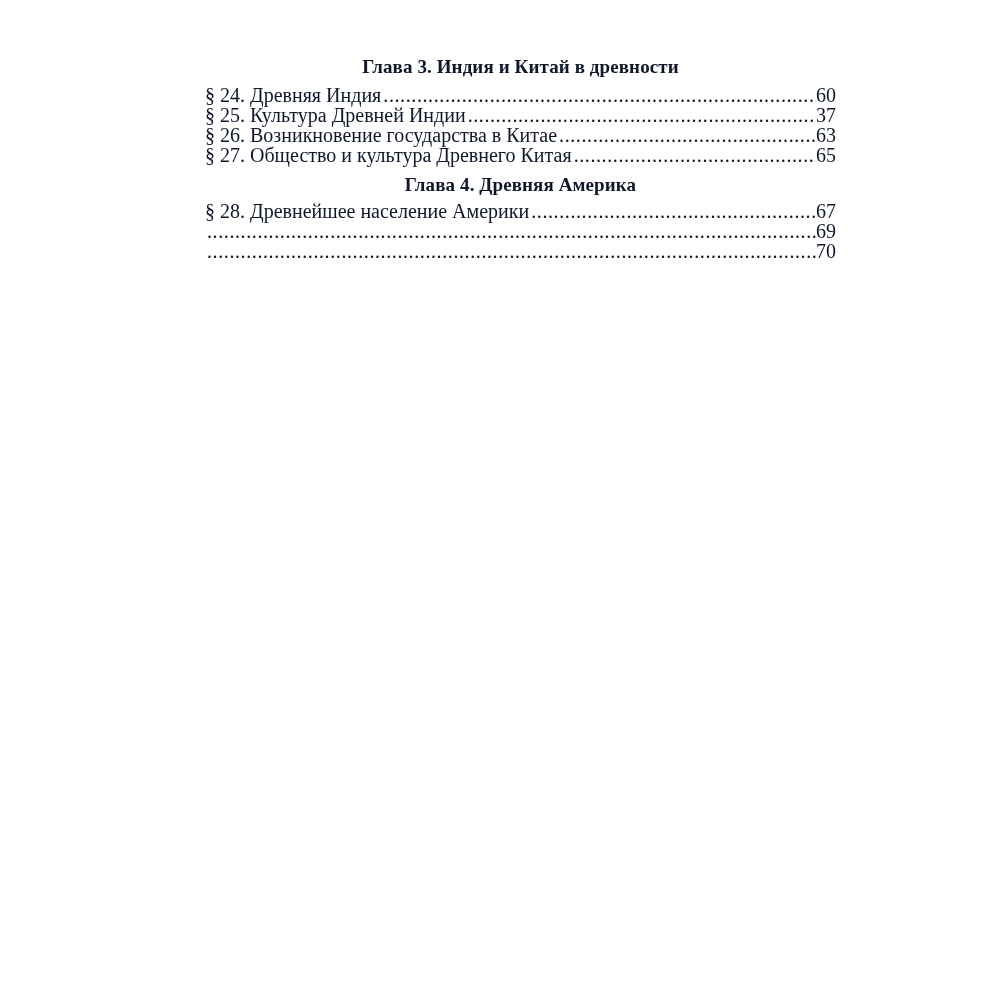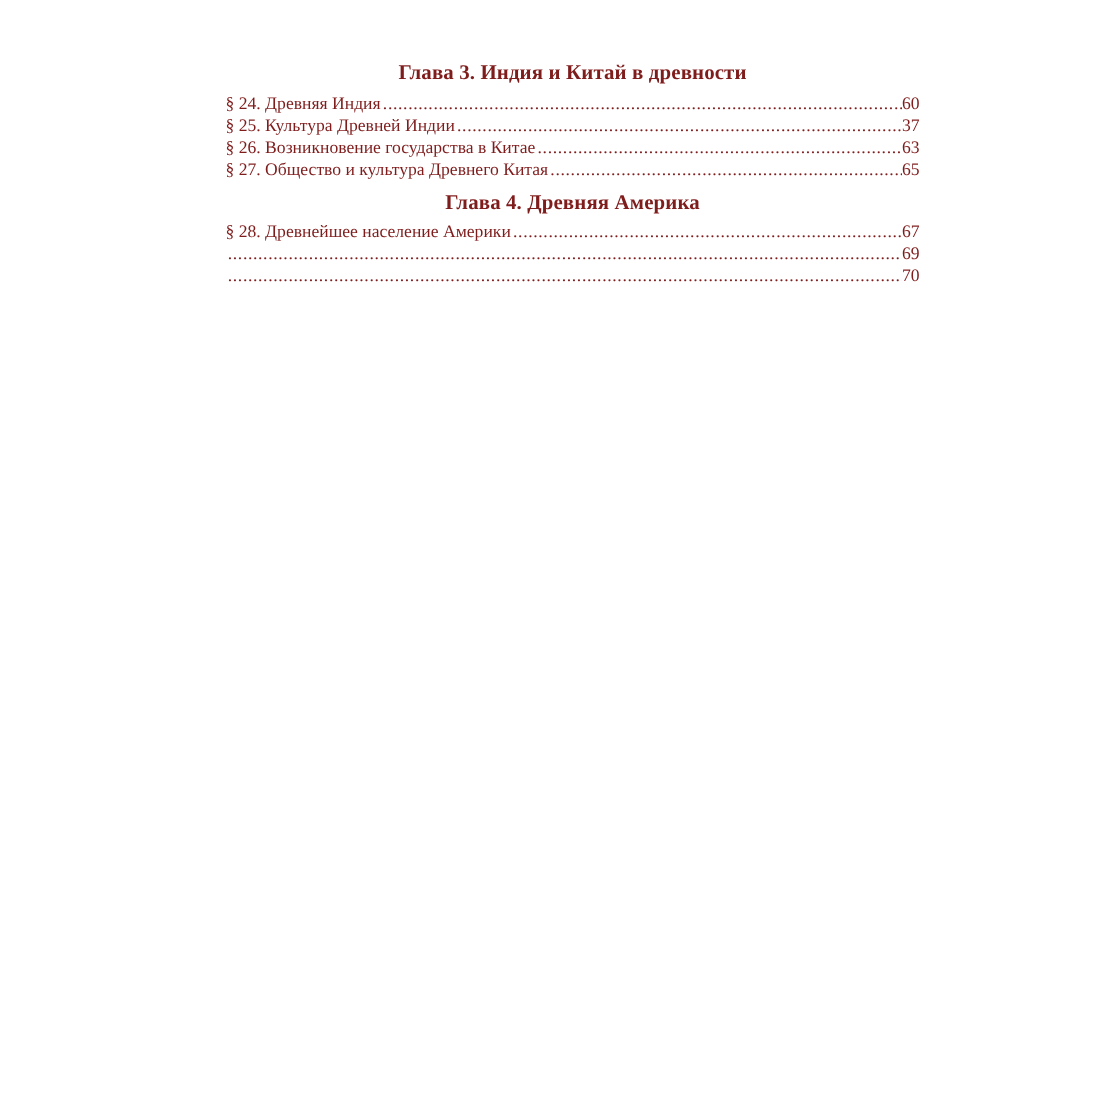--- a/index.html
+++ b/index.html
@@ -6,21 +6,21 @@
     margin: 0;
     padding: 0;
     background: #ffffff;
   }
   .page {
     position: relative;
     width: 1000px;
     height: 1000px;
     background: #ffffff;
     font-family: "Liberation Serif", "DejaVu Serif", serif;
-    color: #7f1d1d;
+    color: #0f172a;
     overflow: hidden;
   }
   .toc {
     position: absolute;
     left: 205px;
     top: 56px;
     width: 631px;
   }
   .chapter {
     margin: 0 0 7px 0;
@@ -30,21 +30,21 @@
     line-height: 22px;
     letter-spacing: 0.1px;
   }
   .chapter.second {
     margin-top: 9px;
     margin-bottom: 5px;
   }
   .entry {
     display: flex;
     align-items: baseline;
-    font-size: 16px;
+    font-size: 20px;
     line-height: 20px;
     white-space: nowrap;
   }
   .entry .t {
     flex: 0 0 auto;
     white-space: nowrap;
   }
   .entry .dots {
     flex: 1 1 0;
     min-width: 0;

